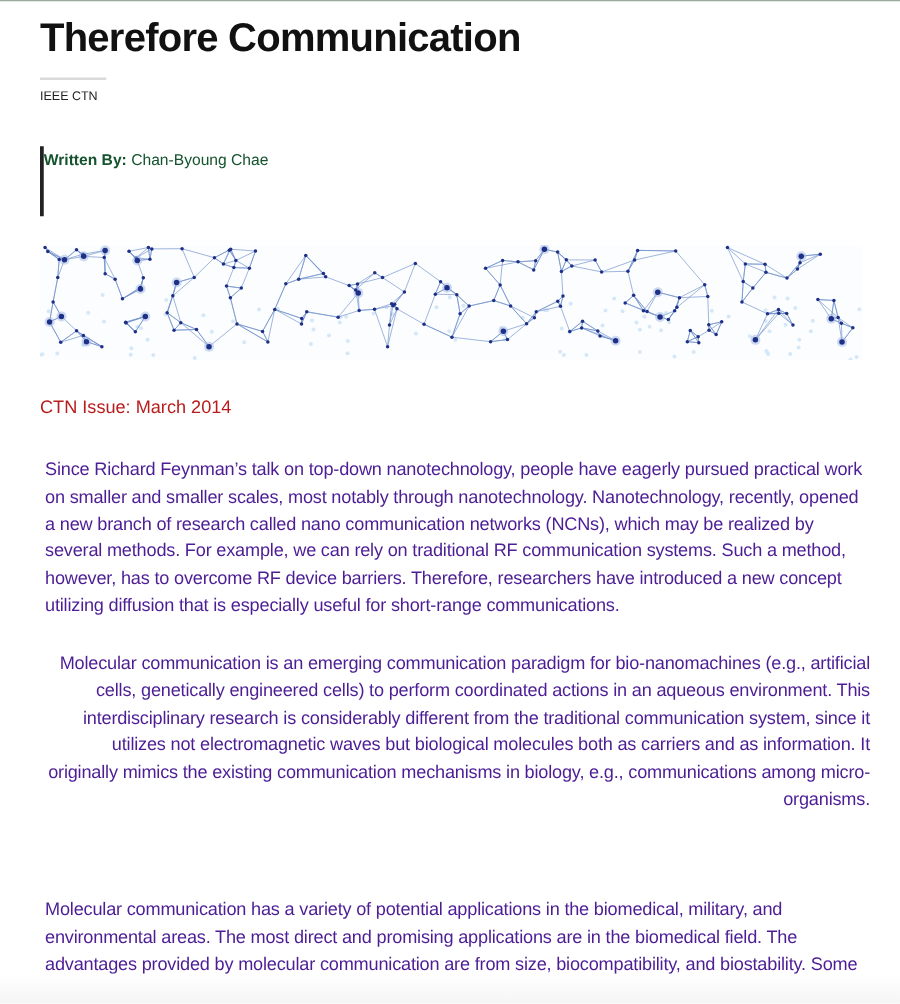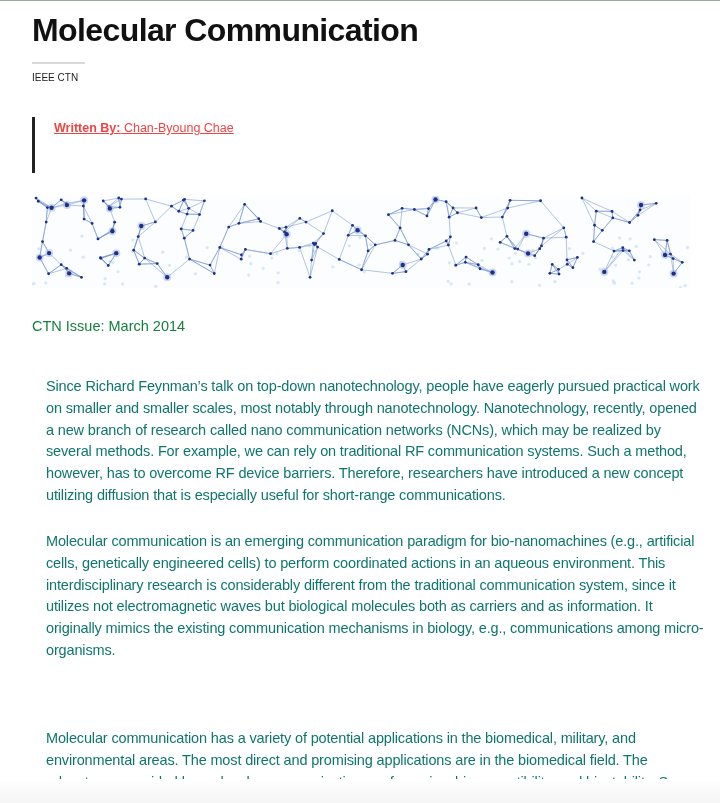--- a/index.html
+++ b/index.html
@@ -17,43 +17,43 @@
   h1 {
     margin: 0; position: absolute; top: 12px; left: 0;
     font-family: "Liberation Sans", sans-serif;
     font-size: 32px; font-weight: 700; letter-spacing: -0.6px;
     color: #111; white-space: nowrap;
   }
   .title-rule { position: absolute; top: 62px; left: 0; width: 53px; height: 2px; background: #d9d9d9; }
   .source { position: absolute; top: 72px; left: 0; font-size: 10px; color: #222; }
   .byline {
     position: absolute; top: 117px; left: 0; height: 56px;
-    border-left: 3px solid #222; padding-left: 19px;
-    font-size: 12.5px; line-height: 22px; color: #ef4444; text-decoration: underline;
+    border-left: 3px solid #222; 
+    font-size: 12.5px; line-height: 22px; color: #14532d;
   }
   .byline b { font-weight: 700; }
   .banner { position: absolute; top: 196px; left: 0; width: 658px; height: 92px; background: #fbfdff; overflow: hidden; }
   .banner svg { display: block; }
-  .issue { position: absolute; top: 318px; left: 0; font-size: 14.5px; color: #15803d; }
+  .issue { position: absolute; top: 318px; left: 0; font-size: 14.5px; color: #b91c1c; }
   p.body {
-    position: absolute; left: 0; margin: 14px; width: 660px;
-    font-size: 14.5px; line-height: 21.8px; color: #0f766e;
+    position: absolute; left: 0; margin: 4px; width: 660px;
+    font-size: 14.5px; line-height: 21.8px; color: #4c1d95;
     letter-spacing: -0.15px;
   }
   #p1 { top: 362px; }
-  #p2 { top: 517px; }
+  #p2 { top: 517px; text-align: right; }
   #p3 { top: 714px; }
 </style>
 </head>
 <body>
 
 <div class="top-rule"></div>
 
 <main class="article">
-  <h1>Molecular Communication</h1>
+  <h1>Therefore Communication</h1>
   <div class="title-rule"></div>
   <div class="source">IEEE CTN</div>
 
   <div class="byline">
     <div>
       <b>Written By:</b>
       <span>Chan-Byoung Chae</span>
     </div>
   </div>
 

